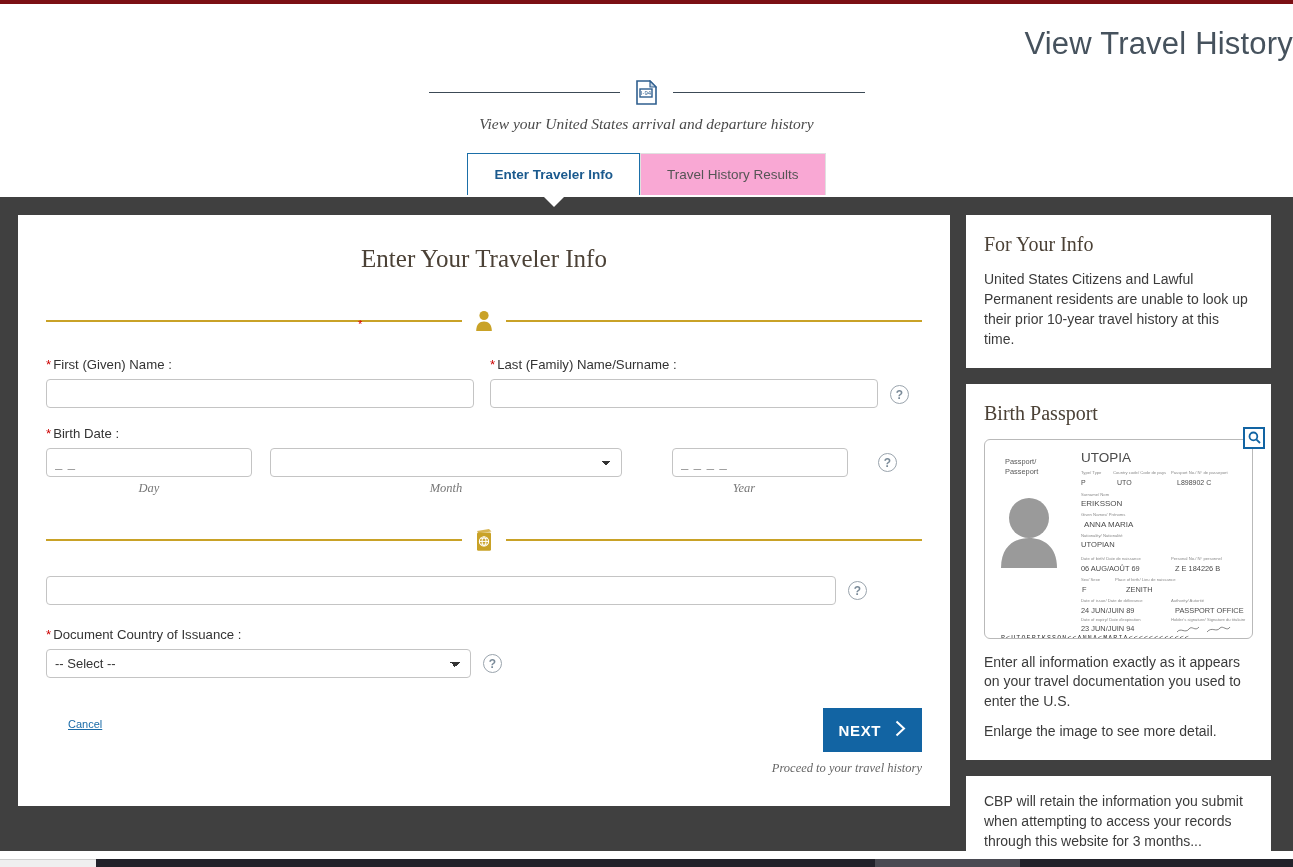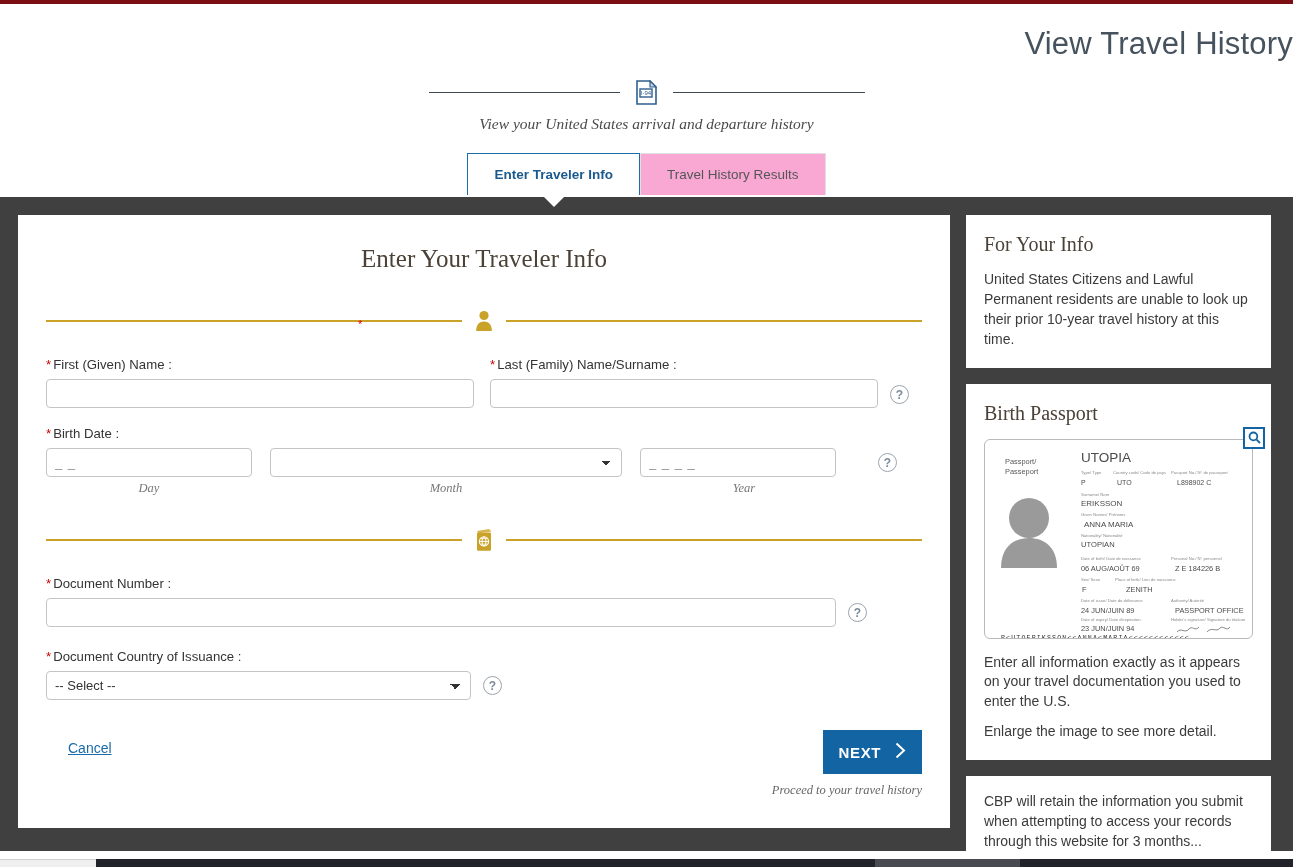--- a/index.html
+++ b/index.html
@@ -223,21 +223,21 @@
   .field-block { margin-top: 22px; }
 
   .actions {
     display: flex;
     align-items: flex-start;
     justify-content: space-between;
     margin-top: 30px;
   }
   .cancel-link {
     color: #1a6ba8;
-    font-size: 14px;
+    font-size: 11px;
     text-decoration: underline;
     cursor: pointer;
     margin-left: 22px;
     margin-top: 10px;
     text-align: center;
   }
   .next-wrap { text-align: right; }
   .next-btn {
     background: #1264a3;
     color: #fff;
@@ -396,21 +396,21 @@
           <input class="txt" style="width: 206px;" placeholder="_ _">
           <span class="sub-label">Day</span>
         </div>
         <div class="col" style="width:352px;">
           <select class="sel" style="width:352px;">
             <option></option>
           </select>
           <span class="sub-label">Month</span>
         </div>
         <div class="col" style="width:208px;">
-          <input class="txt" style="width: 196px;" placeholder="_ _ _ _">
+          <input class="txt" style="width: 176px; margin-left: 32px;" placeholder="_ _ _ _">
           <span class="sub-label">Year</span>
         </div>
         <div class="help" style="margin-top:5px;">?</div>
       </div>
     </div>
 
     <div class="gold-divider doc-section">
       <div class="gline"></div>
       <div class="gicon">
         <svg width="20" height="24" viewBox="0 0 20 24">
@@ -420,23 +420,20 @@
           <ellipse cx="10" cy="13.4" rx="2" ry="4.6" fill="none" stroke="#fff" stroke-width="1"></ellipse>
           <line x1="5.4" y1="13.4" x2="14.6" y2="13.4" stroke="#fff" stroke-width="1"></line>
           <line x1="6.2" y1="10.6" x2="13.8" y2="10.6" stroke="#fff" stroke-width=".8"></line>
           <line x1="6.2" y1="16.2" x2="13.8" y2="16.2" stroke="#fff" stroke-width=".8"></line>
         </svg>
       </div>
       <div class="gline"></div>
     </div>
 
     <div class="field-block">
-      <label class="field-label">
-        <span class="req">*</span><span>Document Number :</span>
-      </label>
       <div class="row">
         <input class="txt" style="width: 790px;" placeholder="">
         <div class="help">?</div>
       </div>
     </div>
 
     <div class="field-block">
       <label class="field-label">
         <span class="req">*</span><span>Document Country of Issuance :</span>
       </label>

